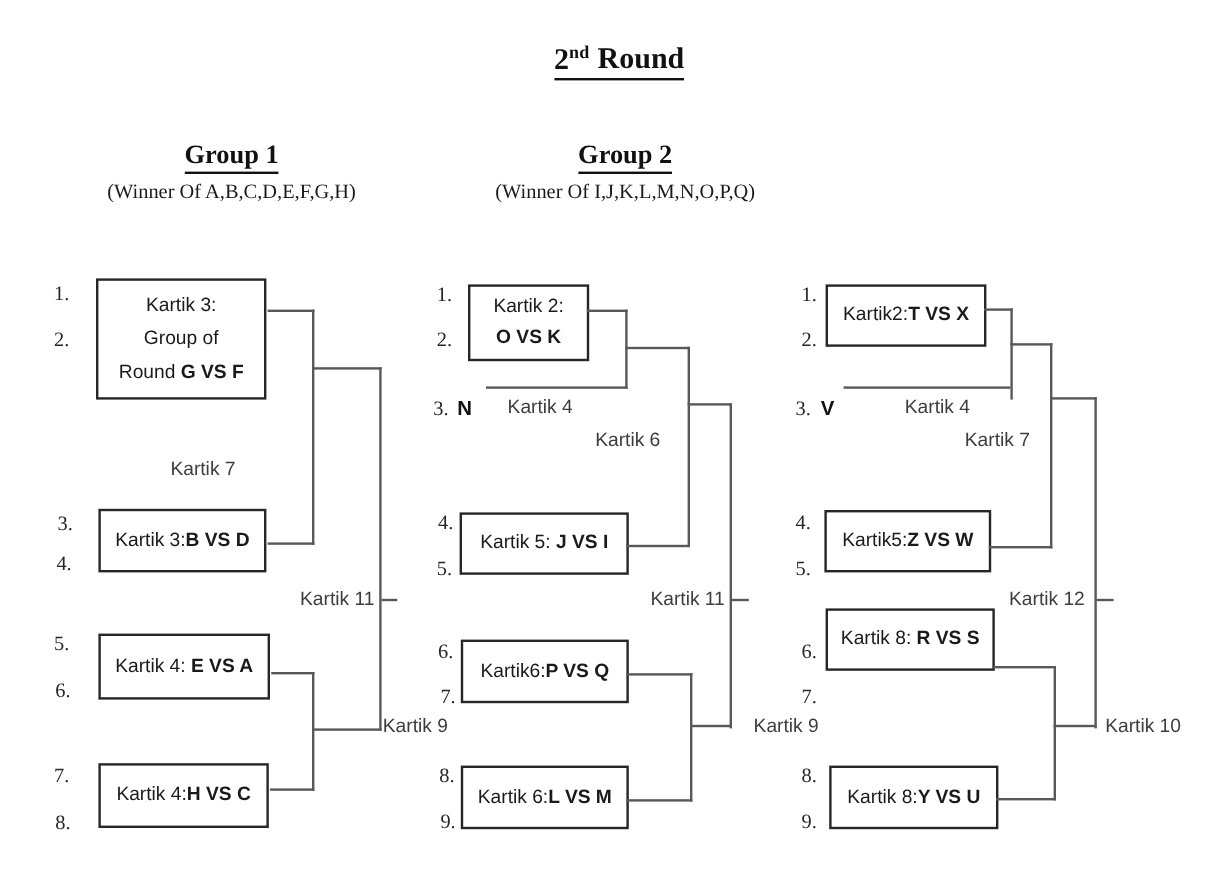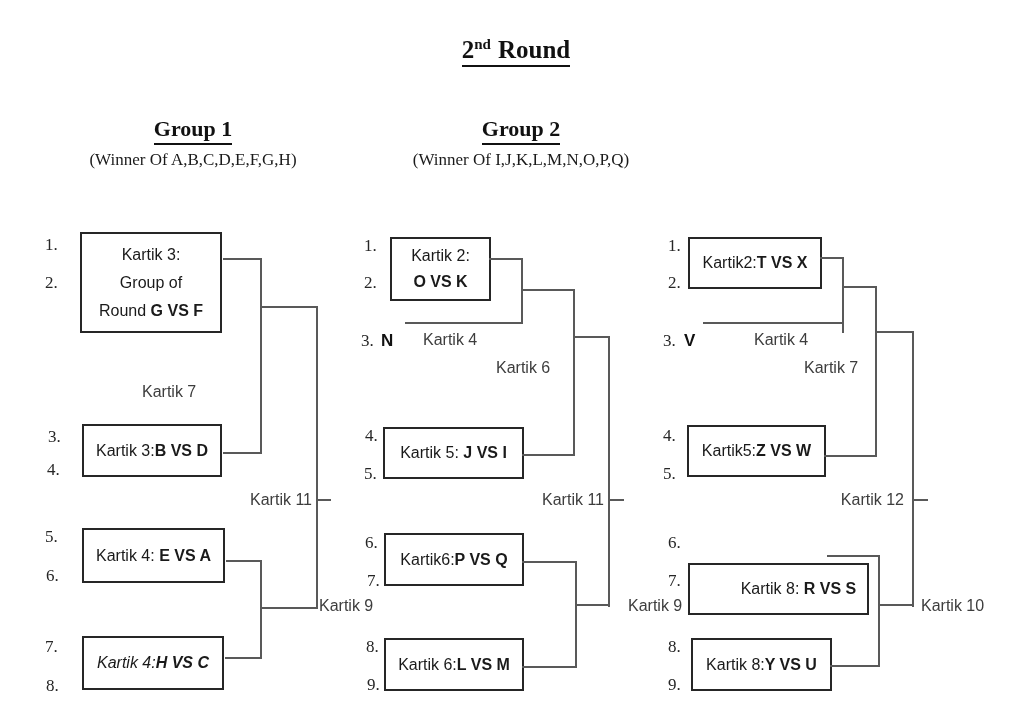--- a/index.html
+++ b/index.html
@@ -57,21 +57,21 @@
     <div><span>Kartik 3:</span></div>
     <div><span>Group of</span></div>
     <div><span>Round </span><b>G VS F</b></div>
   </div>
   <div class="box" style="left:82px;top:424px;width:136px;height:49px;">
     <div><span>Kartik 3:</span><b>B VS D</b></div>
   </div>
   <div class="box" style="left:82px;top:528px;width:139px;height:51px;">
     <div><span>Kartik 4: </span><b>E VS A</b></div>
   </div>
-  <div class="box" style="left:82px;top:636px;width:138px;height:50px;font-style:italic;">
+  <div class="box" style="left:82px;top:636px;width:138px;height:50px;">
     <div><span>Kartik 4:</span><b>H VS C</b></div>
   </div>
 
   <div class="hl" style="left:223px;top:258px;width:39px;"></div>
   <div class="vl" style="left:260px;top:258px;height:196px;"></div>
   <div class="hl" style="left:223px;top:452px;width:39px;"></div>
   <div class="hl" style="left:260px;top:306px;width:58px;"></div>
   <div class="vl" style="left:316px;top:306px;height:303px;"></div>
   <div class="hl" style="left:318px;top:499px;width:13px;"></div>
   <div class="hl" style="left:226px;top:560px;width:36px;"></div>
@@ -141,21 +141,21 @@
   <div class="byeletter" style="left:684px;top:331px;">V</div>
   <div class="klabel" style="left:754px;top:331px;">Kartik 4</div>
   <div class="hl" style="left:703px;top:322px;width:139px;"></div>
 
   <div class="box" style="left:688px;top:237px;width:130px;height:48px;">
     <div><span>Kartik2:</span><b>T VS X</b></div>
   </div>
   <div class="box" style="left:687px;top:425px;width:135px;height:48px;text-align:right;">
     <div><span>Kartik5:</span><b>Z VS W</b></div>
   </div>
-  <div class="box" style="left:688px;top:563px;width:137px;height:48px;padding-left:40px;">
+  <div class="box" style="left:688px;top:507px;width:137px;height:48px;">
     <div><span>Kartik 8: </span><b>R VS S</b></div>
   </div>
   <div class="box" style="left:691px;top:638px;width:137px;height:49px;">
     <div><span>Kartik 8:</span><b>Y VS U</b></div>
   </div>
 
   <div class="hl" style="left:820px;top:257px;width:24px;"></div>
   <div class="vl" style="left:842px;top:257px;height:76px;"></div>
   <div class="hl" style="left:842px;top:286px;width:35px;"></div>
   <div class="vl" style="left:875px;top:286px;height:171px;"></div>

